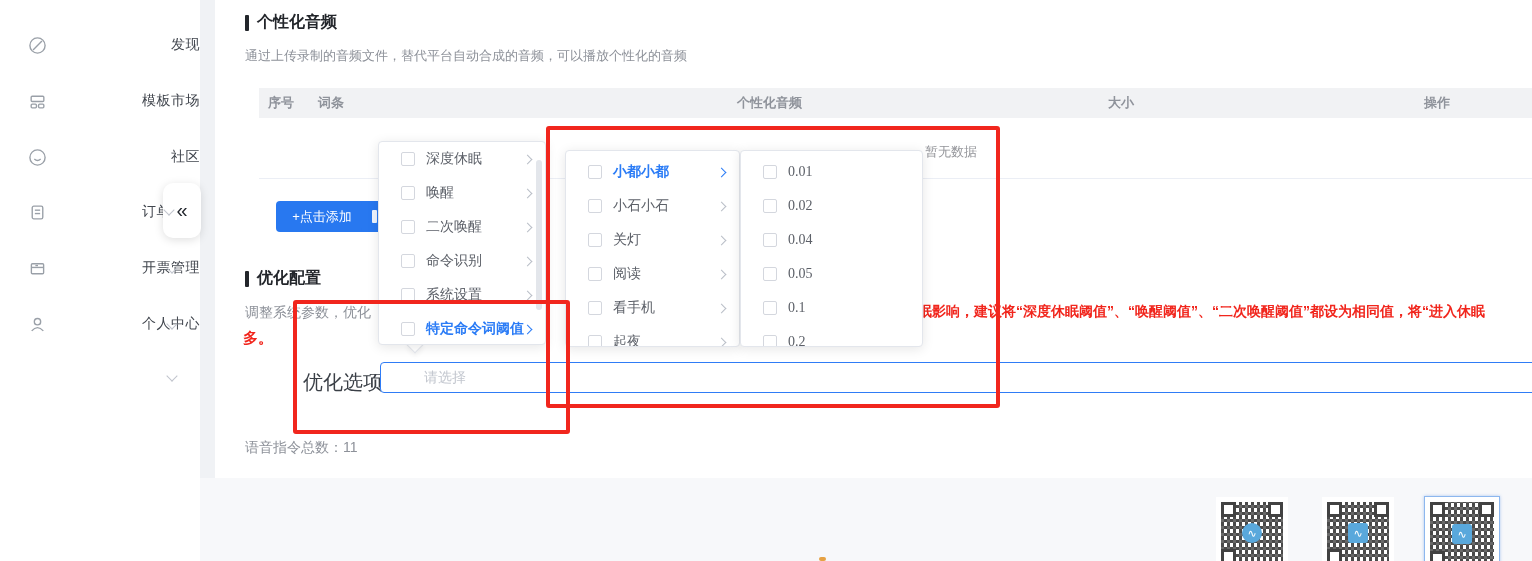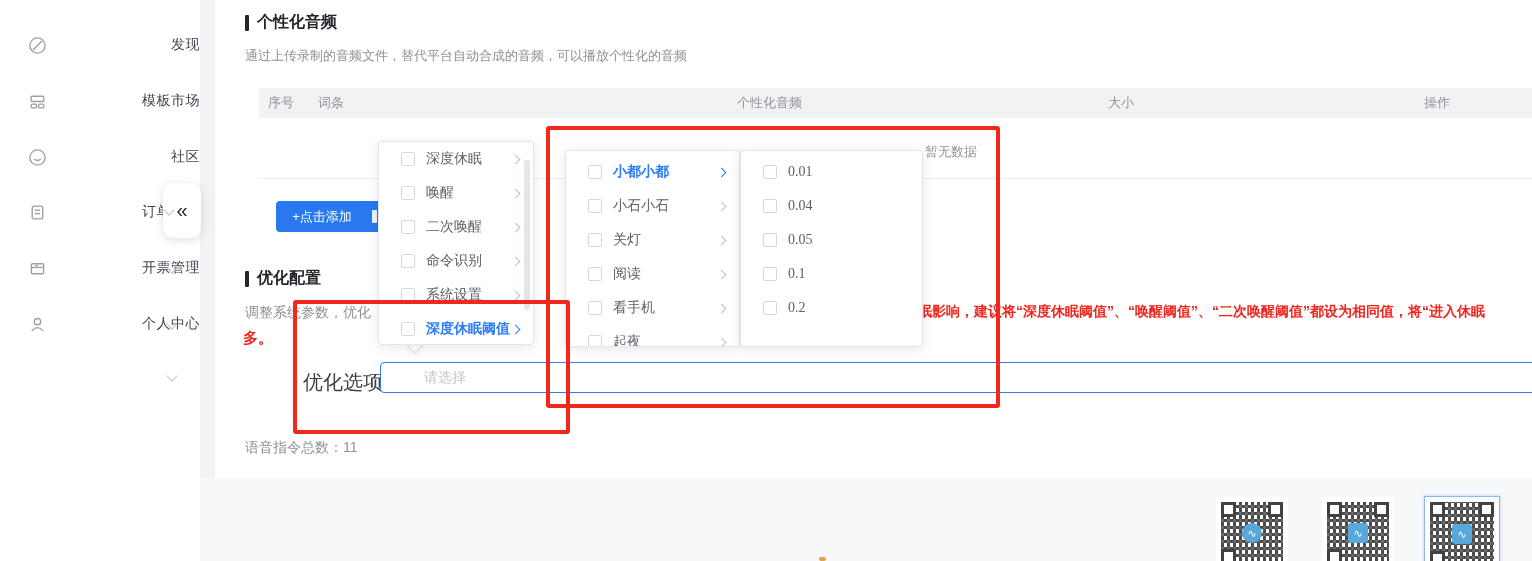--- a/index.html
+++ b/index.html
@@ -29,21 +29,21 @@
   .gap-strip { left:200px; top:0; width:15px; height:478px; background:#f0f2f5; }
   .content-bg { left:215px; top:0; width:1317px; height:478px; background:#fff; }
 
   
   .sec-title { display:flex; align-items:center; gap:8px; font-size:16px; font-weight:700; color:#23262b; }
   .sec-title .bar { width:4px; height:16px; background:#23262b; border-radius:1px; }
   .subtitle { font-size:13px; color:#8d9199; }
 
   
   .tbl-head { left:259px; top:88px; width:1280px; height:30px; background:#f1f2f4; }
-  .tbl-head span { position:absolute; top:0; line-height:30px; font-size:13px; font-weight:400; color:#8f939b; }
+  .tbl-head span { position:absolute; top:0; line-height:30px; font-size:13px; font-weight:700; color:#8f939b; }
   .tbl-empty-row { left:259px; top:118px; width:1280px; height:61px; border-bottom:1px solid #ebeef5; background:#fff; }
   .empty-text { left:925px; top:143px; font-size:13px; color:#939499; }
 
   
   .btn-blue { position:absolute; top:201px; height:31px; background:#2878f0; color:#fff; border:none;
     border-radius:4px; font-size:13px; font-family:inherit; cursor:pointer; padding:0 12px; }
   .btn-add { left:276px; width:92px; }
   .btn-partial { left:361px; width:84px; }
   .btn-partial .frag { position:absolute; right:68px; top:9px; width:5px; height:13px; background:#fff; opacity:.92; border-radius:1px; }
 
@@ -53,21 +53,21 @@
   .warn-red2 { left:243px; top:329px; font-size:15px; font-weight:700; color:#f1261d; }
   .opt-label { left:303px; top:369px; font-size:20px; color:#3a3f46; }
   .opt-select { left:380px; top:362px; width:1200px; height:31px; background:#fff; border:1px solid #2f7cf6;
     border-radius:4px; cursor:pointer; display:flex; align-items:center; padding-left:15px; }
   .opt-select .ph { font-size:14px; color:#c3c7cf;margin-left:28px; }
   .total-line { left:245px; top:439px; font-size:14px; color:#8d9199; }
 
   
   .panel { position:absolute; background:#fff; border:1px solid #e3e6ec; border-radius:4px;
     box-shadow:0 2px 12px rgba(0,0,0,.1); z-index:50; }
-  .panel1 { left:378px; top:141px; width:156px; height:204px; }
+  .panel1 { left:378px; top:141px; width:168px; height:204px; }
   .panel2 { left:565px; top:150px; width:175px; height:197px; overflow:hidden; padding-top:4px; }
   .panel3 { left:740px; top:150px; width:183px; height:197px; overflow:hidden; padding-top:4px;font-family:Liberation Serif, serif; }
   .menu-item { position:relative; height:34px; display:flex; align-items:center; gap:11px;
     padding:0 26px 0 22px; font-size:14px; color:#5c6068; cursor:pointer; white-space:nowrap; }
   .menu-item .arrow { position:absolute; right:14px; width:7px; height:7px;
     border-top:1.6px solid #b9bec7; border-right:1.6px solid #b9bec7; transform:rotate(45deg); }
   .menu-item.active { color:#2b7cf6; font-weight:700; }
   .menu-item.active .arrow { border-color:#2b7cf6; }
   .cbx { width:14px; height:14px; border:1px solid #d4d7de; border-radius:2px; background:#fff; flex:0 0 14px; cursor:pointer; }
   .scroll-thumb { position:absolute; right:3px; top:18px; width:6px; height:150px; background:#e3e6eb; border-radius:3px; }
@@ -229,21 +229,21 @@
       <span>命令识别</span>
       <span class="arrow"></span>
     </div>
     <div class="menu-item">
       <span class="cbx"></span>
       <span>系统设置</span>
       <span class="arrow"></span>
     </div>
     <div class="menu-item active">
       <span class="cbx"></span>
-      <span>深度休眠阈值</span>
+      <span>特定命令词阈值</span>
       <span class="arrow"></span>
     </div>
     <span class="scroll-thumb"></span>
   </div>
   <div class="abs panel-arrow"></div>
 
   <div class="abs panel panel2">
     <div class="menu-item active">
       <span class="cbx"></span>
       <span>小都小都</span>
@@ -273,20 +273,24 @@
       <span class="cbx"></span>
       <span>起夜</span>
       <span class="arrow"></span>
     </div>
   </div>
 
   <div class="abs panel panel3">
     <div class="menu-item">
       <span class="cbx"></span>
       <span>0.01</span>
+    </div>
+    <div class="menu-item">
+      <span class="cbx"></span>
+      <span>0.02</span>
     </div>
     <div class="menu-item">
       <span class="cbx"></span>
       <span>0.04</span>
     </div>
     <div class="menu-item">
       <span class="cbx"></span>
       <span>0.05</span>
     </div>
     <div class="menu-item">

